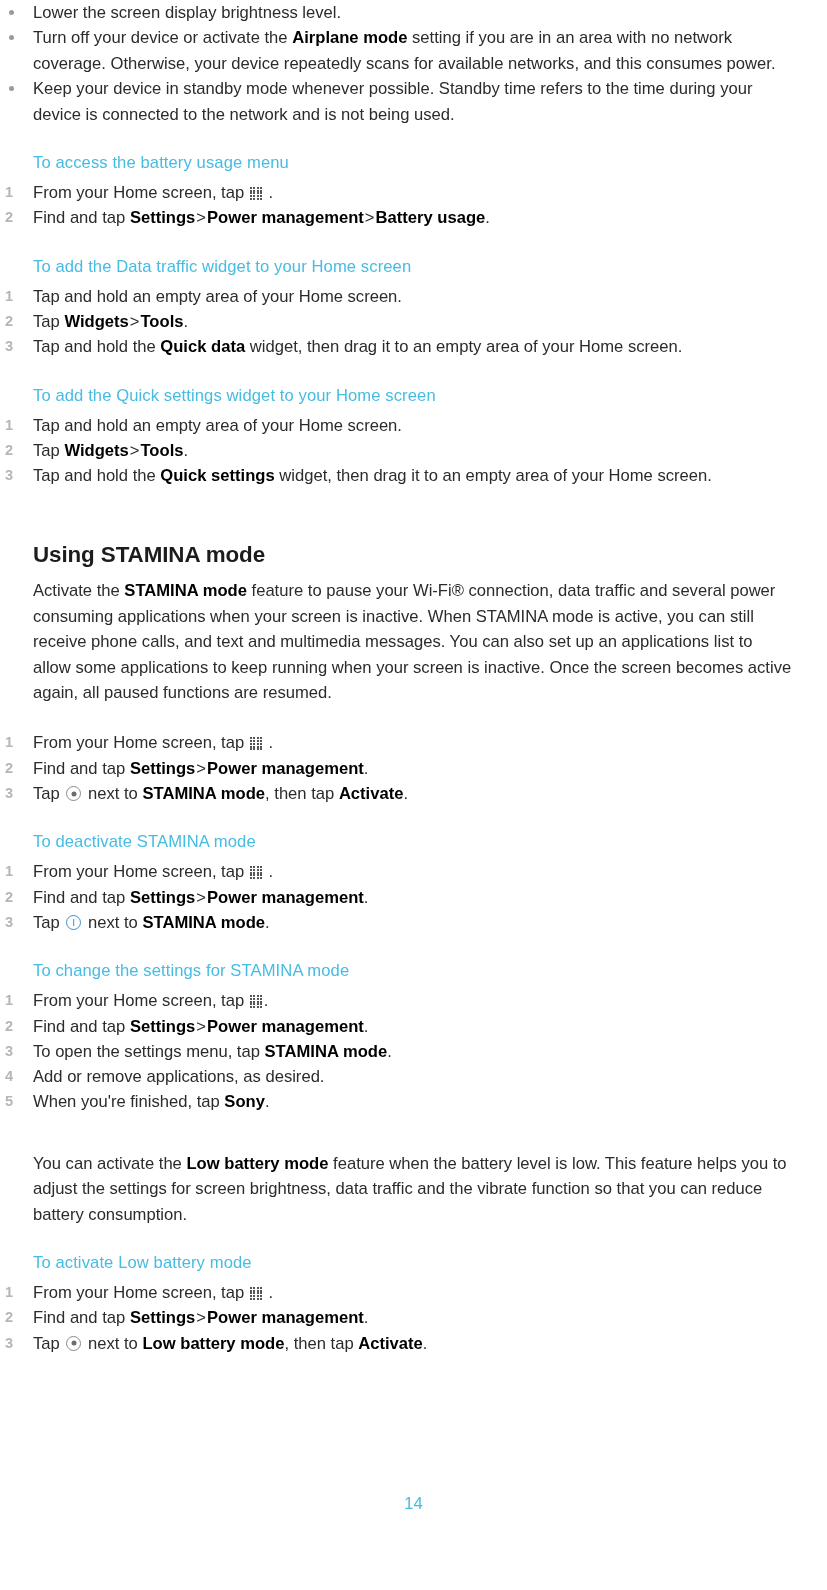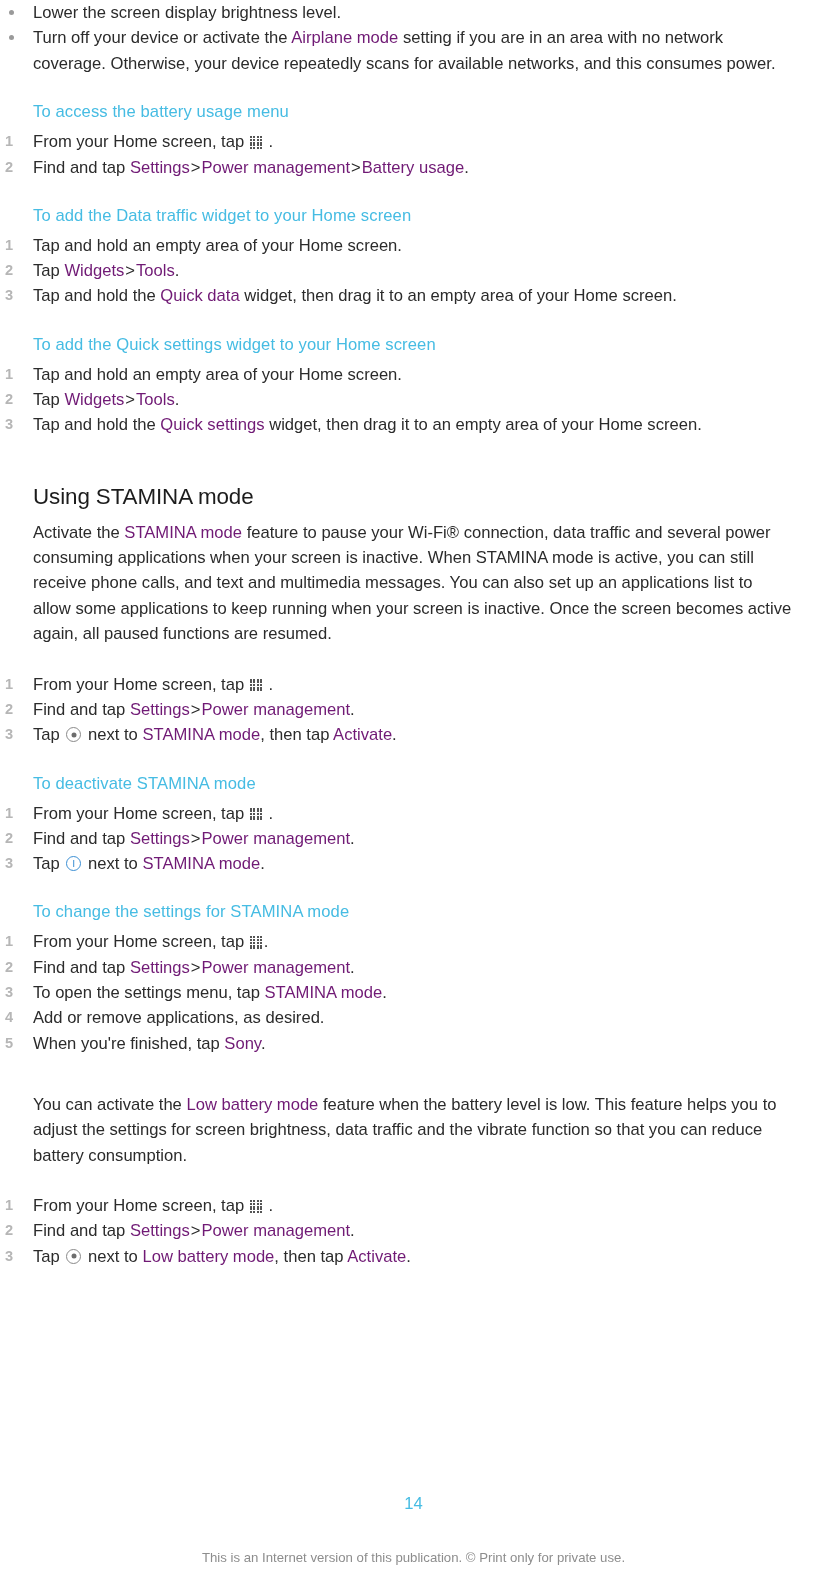--- a/index.html
+++ b/index.html
@@ -85,34 +85,34 @@
     font-size: 14.6px;
     font-weight: bold;
     color: #b6b6b6;
     line-height: 25.3px;
   }
 
   
   h2.section-heading {
     font-size: 22.4px;
     line-height: 28px;
-    font-weight: 400;
+    font-weight: 700;
     color: #1c1c1c;
-    margin: 9px 0 9px 33px;
+    margin: 17px 0 9px 33px;
     letter-spacing: -0.1px;
   }
   p.body-para {
     font-size: 16.6px;
     line-height: 25.4px;
     color: #2b2b2b;
     margin: 0 0 0 33px;
     padding-right: 4px;
   }
 
-  b, .bold { font-weight: 400; color: #701a75; margin-top: 47px; }
+  b, .bold { font-weight: 700; color: #000000; margin-top: 47px; }
   .gt { font-weight: 400; color: #2b2b2b; padding: 0 1px; }
 
   
   .icon-appgrid {
     display: inline-block;
     width: 13px;
     height: 13px;
     vertical-align: -1px;
     margin: 0 1px;
     position: relative;
@@ -189,20 +189,21 @@
   }
 </style>
 </head>
 <body>
 
 <div class="page">
 
   <ul class="bullets">
     <li><span class="txt">Lower the screen display brightness level.</span></li>
     <li><span>Turn off your device or activate the </span><b>Airplane mode</b><span> setting if you are in an area with no network coverage. Otherwise, your device repeatedly scans for available networks, and this consumes power.</span></li>
+    <li><span class="txt">Keep your device in standby mode whenever possible. Standby time refers to the time during your device is connected to the network and is not being used.</span></li>
   </ul>
 
   <div class="spacer-before-heading"></div>
 
   <div class="proc-heading">To access the battery usage menu</div>
   <ol class="steps">
     <li><span>From your Home screen, tap</span>
       <span class="icon-appgrid"><i style="left: 0px; top: 0px;"></i><i style="left: 3.4px; top: 0px;"></i><i style="left: 6.8px; top: 0px;"></i><i style="left: 10.2px; top: 0px;"></i><i style="left: 0px; top: 2.7px;"></i><i style="left: 3.4px; top: 2.7px;"></i><i style="left: 6.8px; top: 2.7px;"></i><i style="left: 10.2px; top: 2.7px;"></i><i style="left: 0px; top: 5.4px;"></i><i style="left: 3.4px; top: 5.4px;"></i><i style="left: 6.8px; top: 5.4px;"></i><i style="left: 10.2px; top: 5.4px;"></i><i style="left: 0px; top: 8.1px;"></i><i style="left: 3.4px; top: 8.1px;"></i><i style="left: 6.8px; top: 8.1px;"></i><i style="left: 10.2px; top: 8.1px;"></i><i style="left: 0px; top: 10.8px;"></i><i style="left: 3.4px; top: 10.8px;"></i><i style="left: 6.8px; top: 10.8px;"></i><i style="left: 10.2px; top: 10.8px;"></i></span>
       <span>.</span></li>
     <li><span>Find and tap </span><b>Settings</b><span class="gt">&gt;</span><b>Power management</b><span class="gt">&gt;</span><b>Battery usage</b><span>.</span></li>
@@ -267,26 +268,26 @@
     <li><span>Add or remove applications, as desired.</span></li>
     <li><span>When you're finished, tap </span><b>Sony</b><span>.</span></li>
   </ol>
 
   <div style="height:36px"></div>
 
   <p class="body-para"><span>You can activate the </span><b>Low battery mode</b><span> feature when the battery level is low. This feature helps you to adjust the settings for screen brightness, data traffic and the vibrate function so that you can reduce battery consumption.</span></p>
 
   <div class="spacer-before-heading"></div>
 
+  <div class="proc-heading">To activate Low battery mode</div>
   <ol class="steps">
     <li><span>From your Home screen, tap</span>
       <span class="icon-appgrid"><i style="left: 0px; top: 0px;"></i><i style="left: 3.4px; top: 0px;"></i><i style="left: 6.8px; top: 0px;"></i><i style="left: 10.2px; top: 0px;"></i><i style="left: 0px; top: 2.7px;"></i><i style="left: 3.4px; top: 2.7px;"></i><i style="left: 6.8px; top: 2.7px;"></i><i style="left: 10.2px; top: 2.7px;"></i><i style="left: 0px; top: 5.4px;"></i><i style="left: 3.4px; top: 5.4px;"></i><i style="left: 6.8px; top: 5.4px;"></i><i style="left: 10.2px; top: 5.4px;"></i><i style="left: 0px; top: 8.1px;"></i><i style="left: 3.4px; top: 8.1px;"></i><i style="left: 6.8px; top: 8.1px;"></i><i style="left: 10.2px; top: 8.1px;"></i><i style="left: 0px; top: 10.8px;"></i><i style="left: 3.4px; top: 10.8px;"></i><i style="left: 6.8px; top: 10.8px;"></i><i style="left: 10.2px; top: 10.8px;"></i></span>
       <span>.</span></li>
     <li><span>Find and tap </span><b>Settings</b><span class="gt">&gt;</span><b>Power management</b><span>.</span></li>
     <li><span>Tap</span>
       <span class="icon-radio"></span>
       <span>next to </span><b>Low battery mode</b><span>, then tap </span><b>Activate</b><span>.</span></li>
   </ol>
 
   <div class="page-number">14</div>
-  <div class="footer-note">This is an Internet version of this publication. © Print only for private use.</div>
 
 </div>
 
 </body></html>

